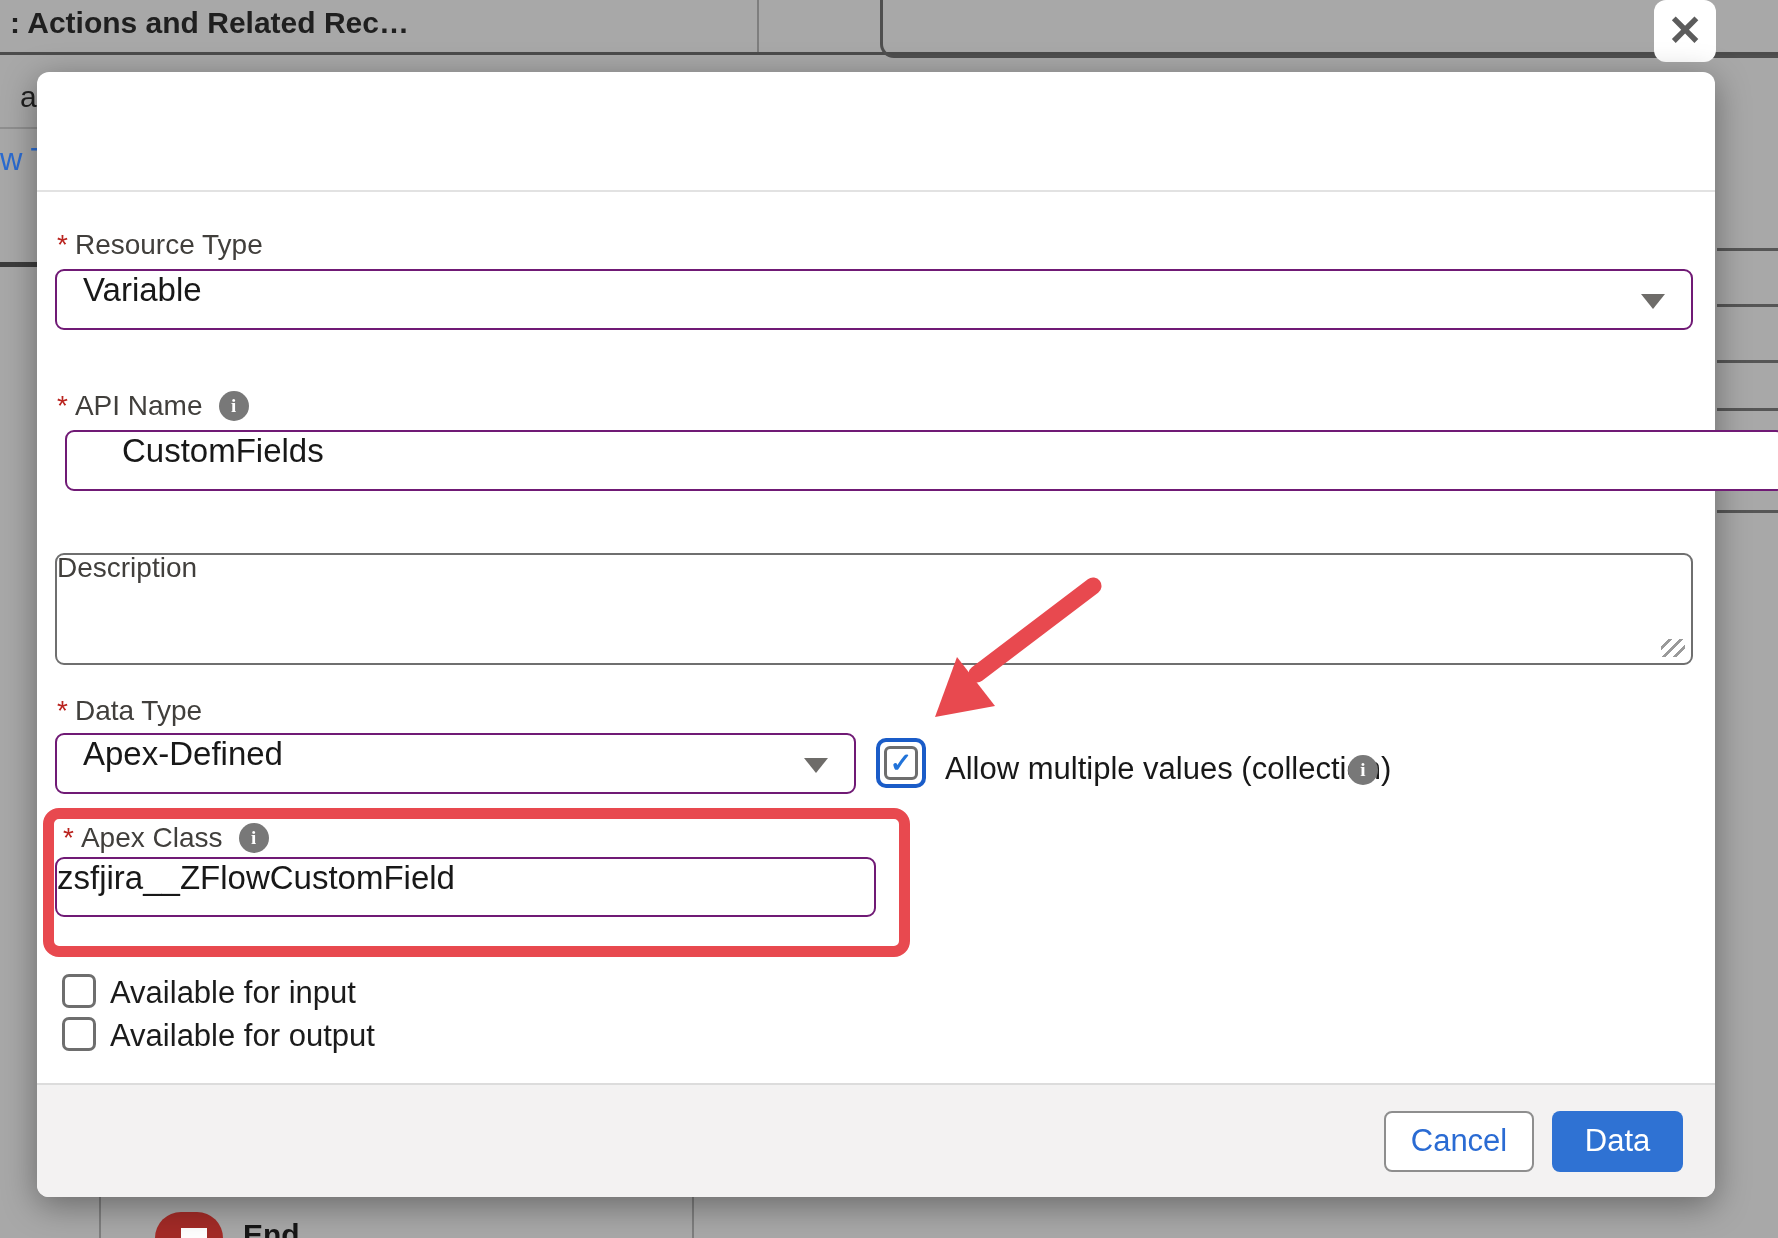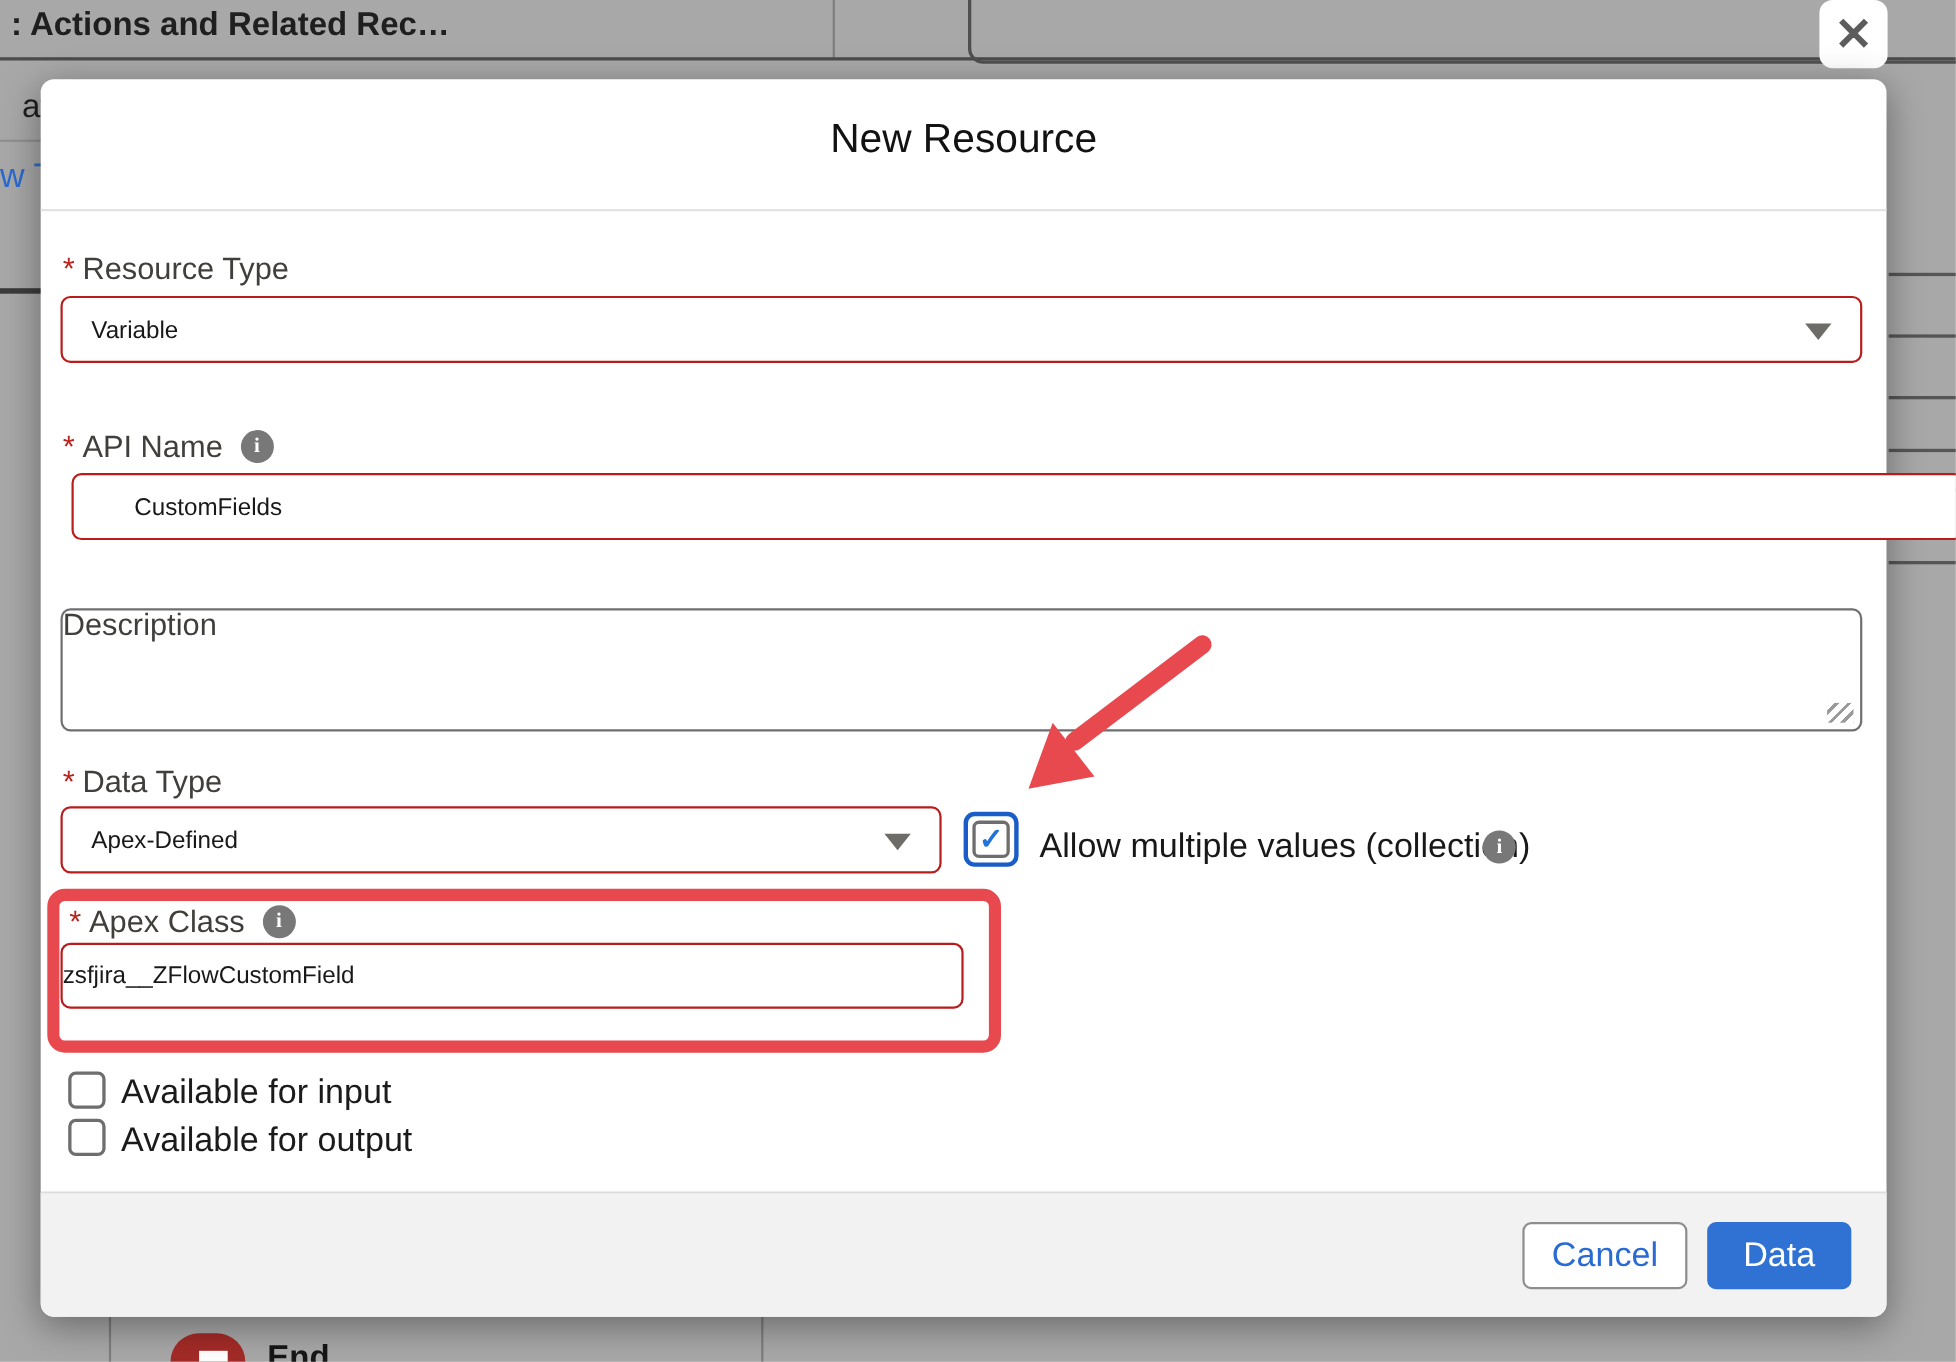--- a/index.html
+++ b/index.html
@@ -32,22 +32,22 @@
          box-shadow:0 8px 34px rgba(0,0,0,.38);}
   .modal .abs{position:absolute;}
   .modal-title{top:33px;left:0;width:100%;text-align:center;font-size:37px;color:#121212;}
   .hdr-div{top:118px;left:0;width:100%;height:2px;background:#e2e2e2;}
 
   .f-label{font-size:28px;color:#413f3c;display:flex;align-items:center;}
   .req{color:#ba241f;margin-right:7px;font-size:28px;}
   .info-icon{display:inline-flex;align-items:center;justify-content:center;width:30px;height:30px;
              border-radius:50%;background:#787878;color:#fff;font-size:19px;font-weight:700;
              font-family:"Liberation Serif",serif;margin-left:16px;cursor:pointer;}
-  .box{border:2px solid #b91c1c;border-radius:9px;background:#fff;box-sizing:border-box;
-       display:flex;align-items:center;font-size:22px;color:#181818;}
+  .box{border:2px solid #701a75;border-radius:9px;background:#fff;box-sizing:border-box;
+       display:flex;align-items:flex-start;font-size:33px;color:#181818;}
   .caret{width:0;height:0;border-left:12px solid transparent;border-right:12px solid transparent;
          border-top:15px solid #6e6c69;position:absolute;right:26px;top:23px;}
 
   .lbl-rt{left:20px;top:157px;}      .sel-rt{left:18px;top:197px;width:1638px;height:61px;padding-left:26px;cursor:pointer;}
   .lbl-api{left:20px;top:318px;}     .inp-api{left:28px;top:358px;width:1720px;height:61px;padding-left:55px;cursor:text;}
   .lbl-desc{left:20px;top:444px;margin-top:36px;}
   .txtarea{left:18px;top:481px;width:1638px;height:112px;border:2px solid #6f6f6f;border-radius:9px;box-sizing:border-box;cursor:text;}
   .resize-grip{right:6px;bottom:6px;width:24px;height:18px;
       background:repeating-linear-gradient(135deg,transparent 0 5px,#9a9a9a 5px 8px);}
   .lbl-dt{left:20px;top:623px;}      .sel-dt{left:18px;top:661px;width:801px;height:61px;padding-left:26px;cursor:pointer;}
@@ -102,21 +102,20 @@
   <div class="abs bg-vdiv bg-bottom-vdiv" style="left:692px;"></div>
   <div class="abs bg-end-icon"></div>
   <div class="abs bg-end-hole"></div>
   <div class="abs bg-end-text">End</div>
 
   <div class="abs close-btn">
     <span class="close-glyph">✕</span>
   </div>
 
   <div class="abs modal">
-    <div class="abs modal-title">New Resource</div>
     <div class="abs hdr-div"></div>
 
     <div class="abs f-label lbl-rt">
       <span class="req">*</span>
       <span>Resource Type</span>
     </div>
     <div class="abs box sel-rt">
       <span>Variable</span>
       <span class="caret"></span>
     </div>

